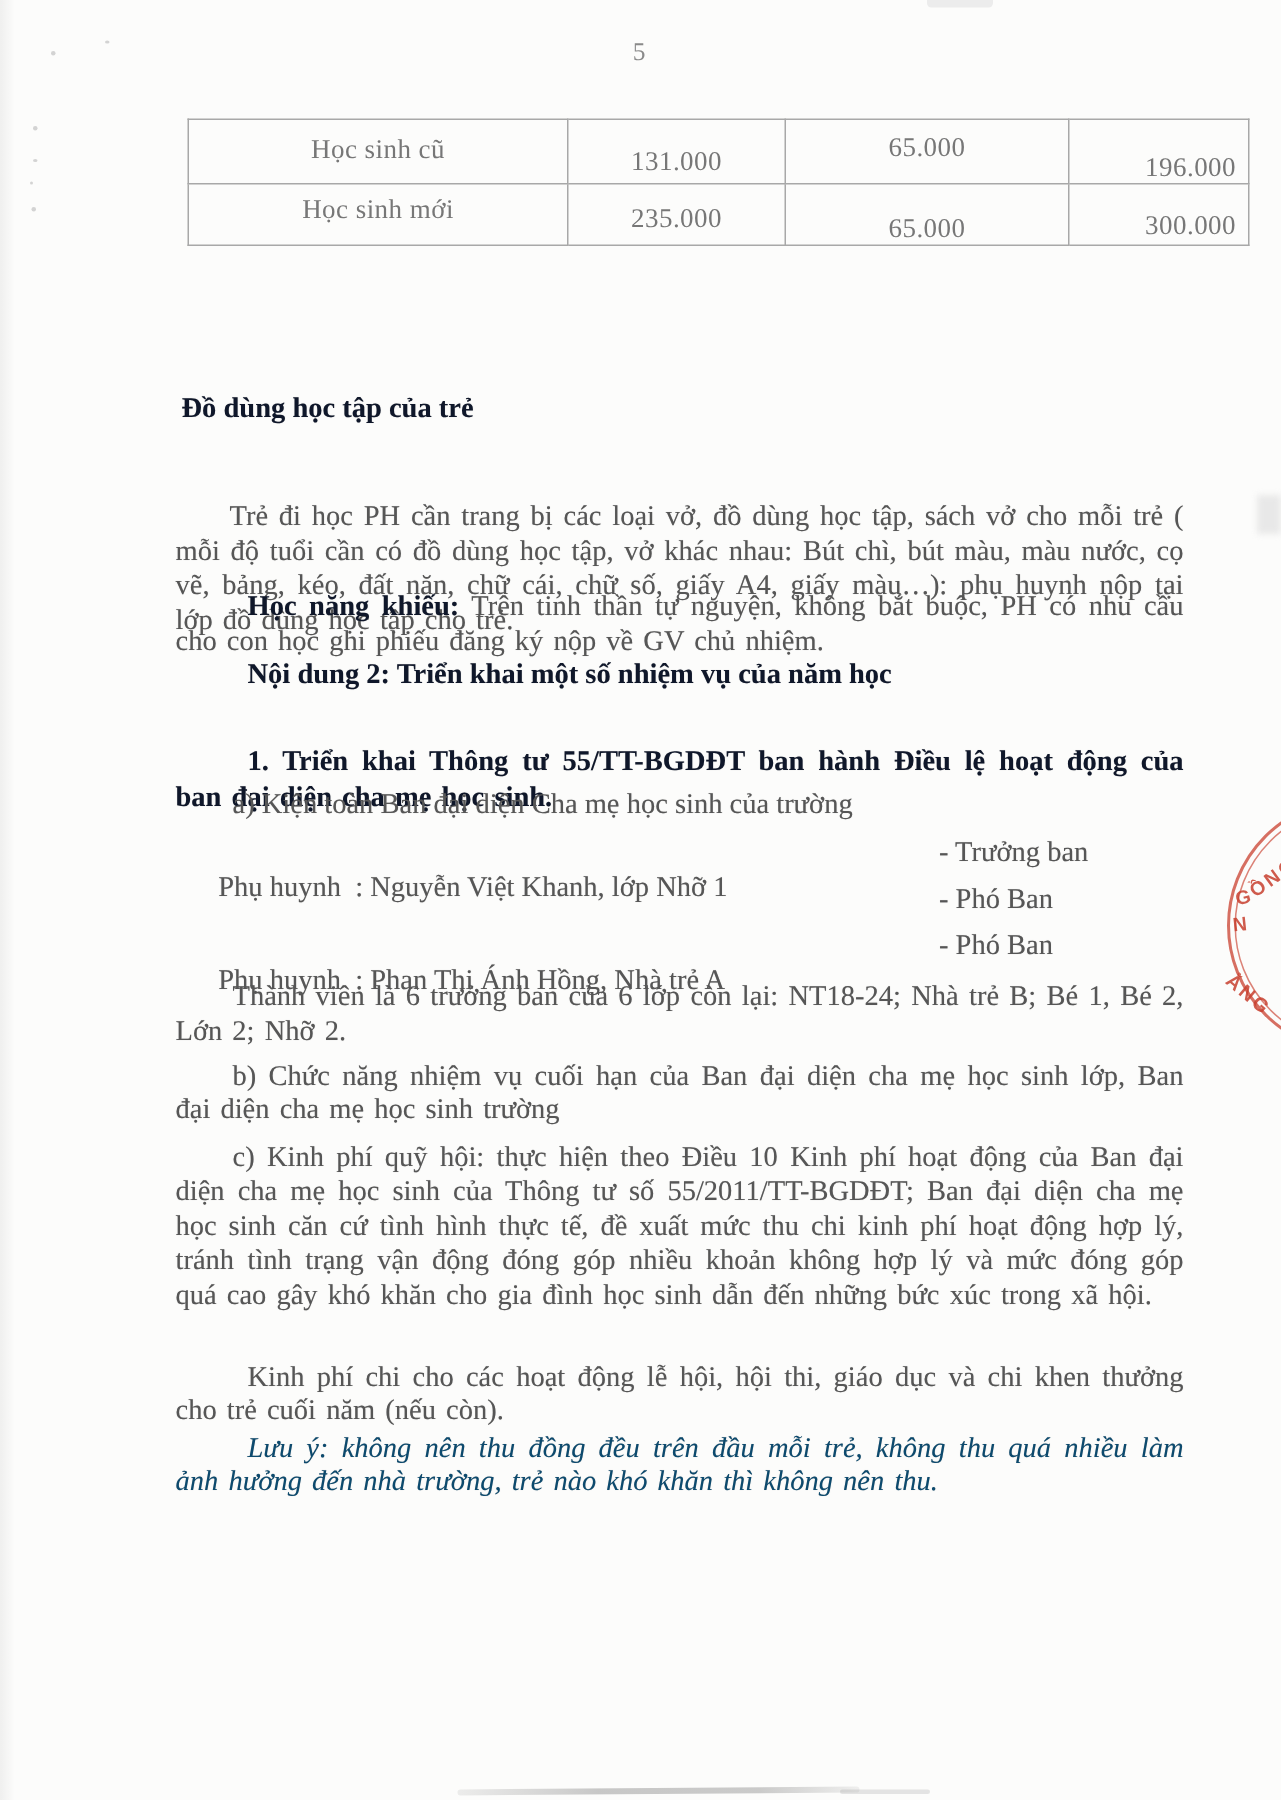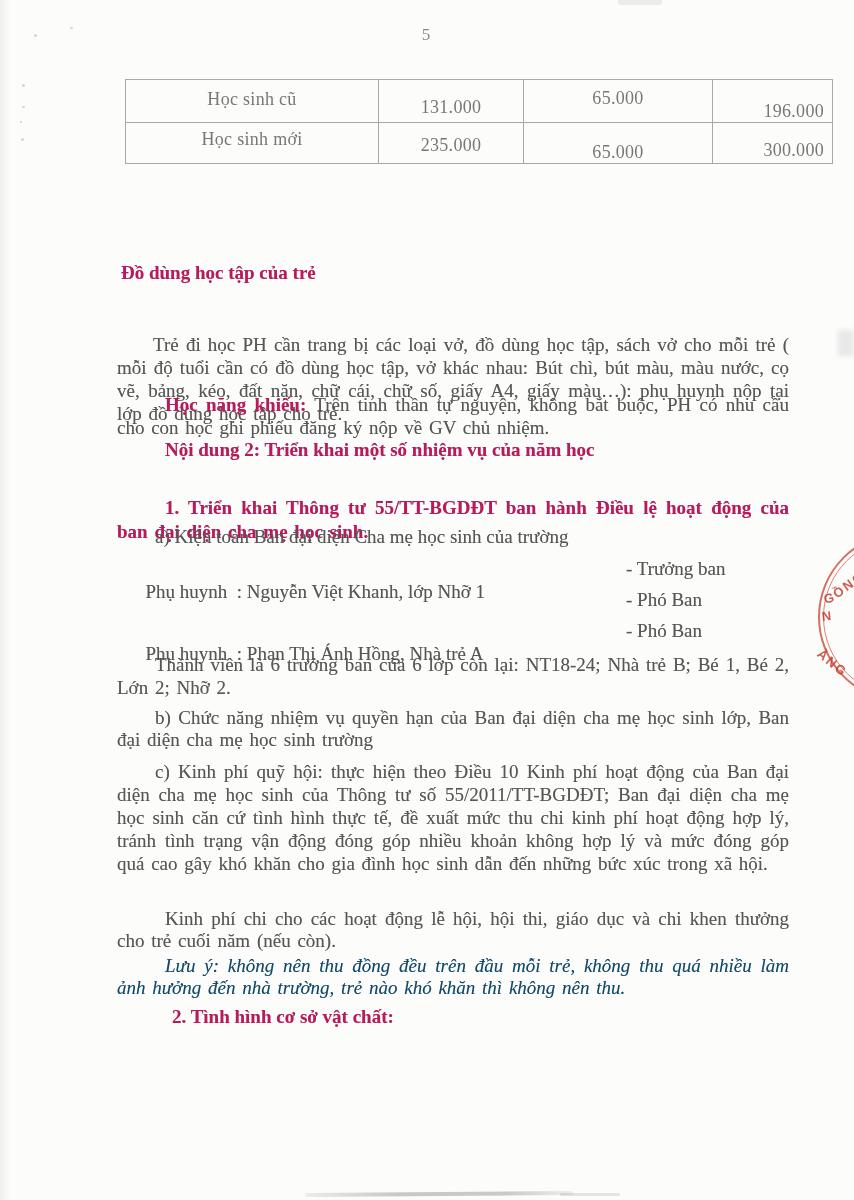--- a/index.html
+++ b/index.html
@@ -42,21 +42,21 @@
   tr.r1 .c-total { padding-top:21px; text-align:right; padding-right:8px; }
   tr.r2 .c-label { padding-top:6px; }
   tr.r2 .c-personal { padding-top:12px; }
   tr.r2 .c-shared { padding-top:19px; }
   tr.r2 .c-total { padding-top:17px; text-align:right; padding-right:8px; }
 
   
   .tb { position:absolute; left:117px; width:672px; font-size:19px; line-height:23px;
     color:#565656; text-shadow:0 0 .5px rgba(90,90,90,.45); }
   .just { text-align:justify; word-spacing:2px; }
-  .bold { font-weight:bold; color:#be185d; }
+  .bold { font-weight:bold; color:#0f172a; }
   .ital { font-style:italic; color:#0c4a6e; }
   .ind36 { text-indent:36px;margin-top:36px; }
   .ind38 { text-indent:38px; }
   .ind48 { text-indent:48px; }
   .ind55 { text-indent:55px; }
   .parent-row { position:relative; height:31px; white-space:pre; }
   .parent-role { position:absolute; left:471px; top:0; white-space:pre; }
 
   
   .stamp-ring { position:absolute; left:818px; top:532px; width:170px; height:170px;
@@ -136,29 +136,28 @@
       <span class="parent-role">- Phó Ban</span>
     </div>
     <div class="parent-row" style="text-indent:38px;">
       <span>Phụ huynh  : Phan Thị Ánh Hồng, Nhà trẻ A</span>
       <span class="parent-role">- Phó Ban</span>
     </div>
   </div>
 
   <div class="tb just ind38" style="top:653px;">Thành viên là 6 trưởng ban của 6 lớp còn lại: NT18-24; Nhà trẻ B; Bé 1, Bé 2, Lớn 2; Nhỡ 2.</div>
 
-  <div class="tb just ind38" style="top:707px; line-height:22px;">b) Chức năng nhiệm vụ quyền hạn của Ban đại diện cha mẹ học sinh lớp, Ban đại diện cha mẹ học sinh trường</div>
+  <div class="tb just ind38" style="top:707px; line-height:22px;">b) Chức năng nhiệm vụ cuối hạn của Ban đại diện cha mẹ học sinh lớp, Ban đại diện cha mẹ học sinh trường</div>
 
   <div class="tb just ind38" style="top:760px;">c) Kinh phí quỹ hội: thực hiện theo Điều 10 Kinh phí hoạt động của Ban đại diện cha mẹ học sinh của Thông tư số 55/2011/TT-BGDĐT; Ban đại diện cha mẹ học sinh căn cứ tình hình thực tế, đề xuất mức thu chi kinh phí hoạt động hợp lý, tránh tình trạng vận động đóng góp nhiều khoản không hợp lý và mức đóng góp quá cao gây khó khăn cho gia đình học sinh dẫn đến những bức xúc trong xã hội.</div>
 
   <div class="tb just ind48" style="top:908px; line-height:22px;">Kinh phí chi cho các hoạt động lễ hội, hội thi, giáo dục và chi khen thưởng cho trẻ cuối năm (nếu còn).</div>
 
   <div class="tb just ital ind48" style="top:955px; line-height:22px;">Lưu ý: không nên thu đồng đều trên đầu mỗi trẻ, không thu quá nhiều làm ảnh hưởng đến nhà trường, trẻ nào khó khăn thì không nên thu.</div>
 
-  <div class="tb bold ind55" style="top:1005px;">2. Tình hình cơ sở vật chất:</div>
 
 
   <div class="stamp-ring"></div>
   <span class="stamp-frag sf-top">ỒNG</span>
   <span class="stamp-frag sf-g">G</span>
   <span class="stamp-frag sf-n">N</span>
   <span class="stamp-frag sf-bot">ẰNG</span>
 
 </div>
 

